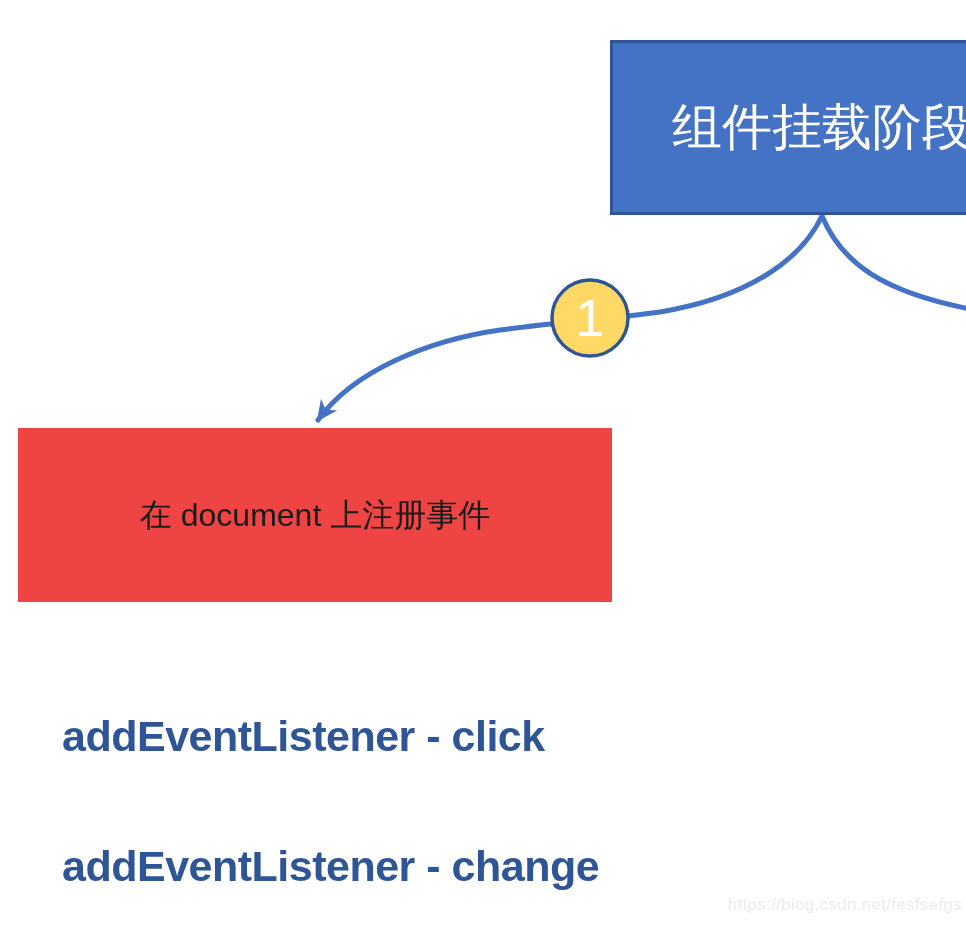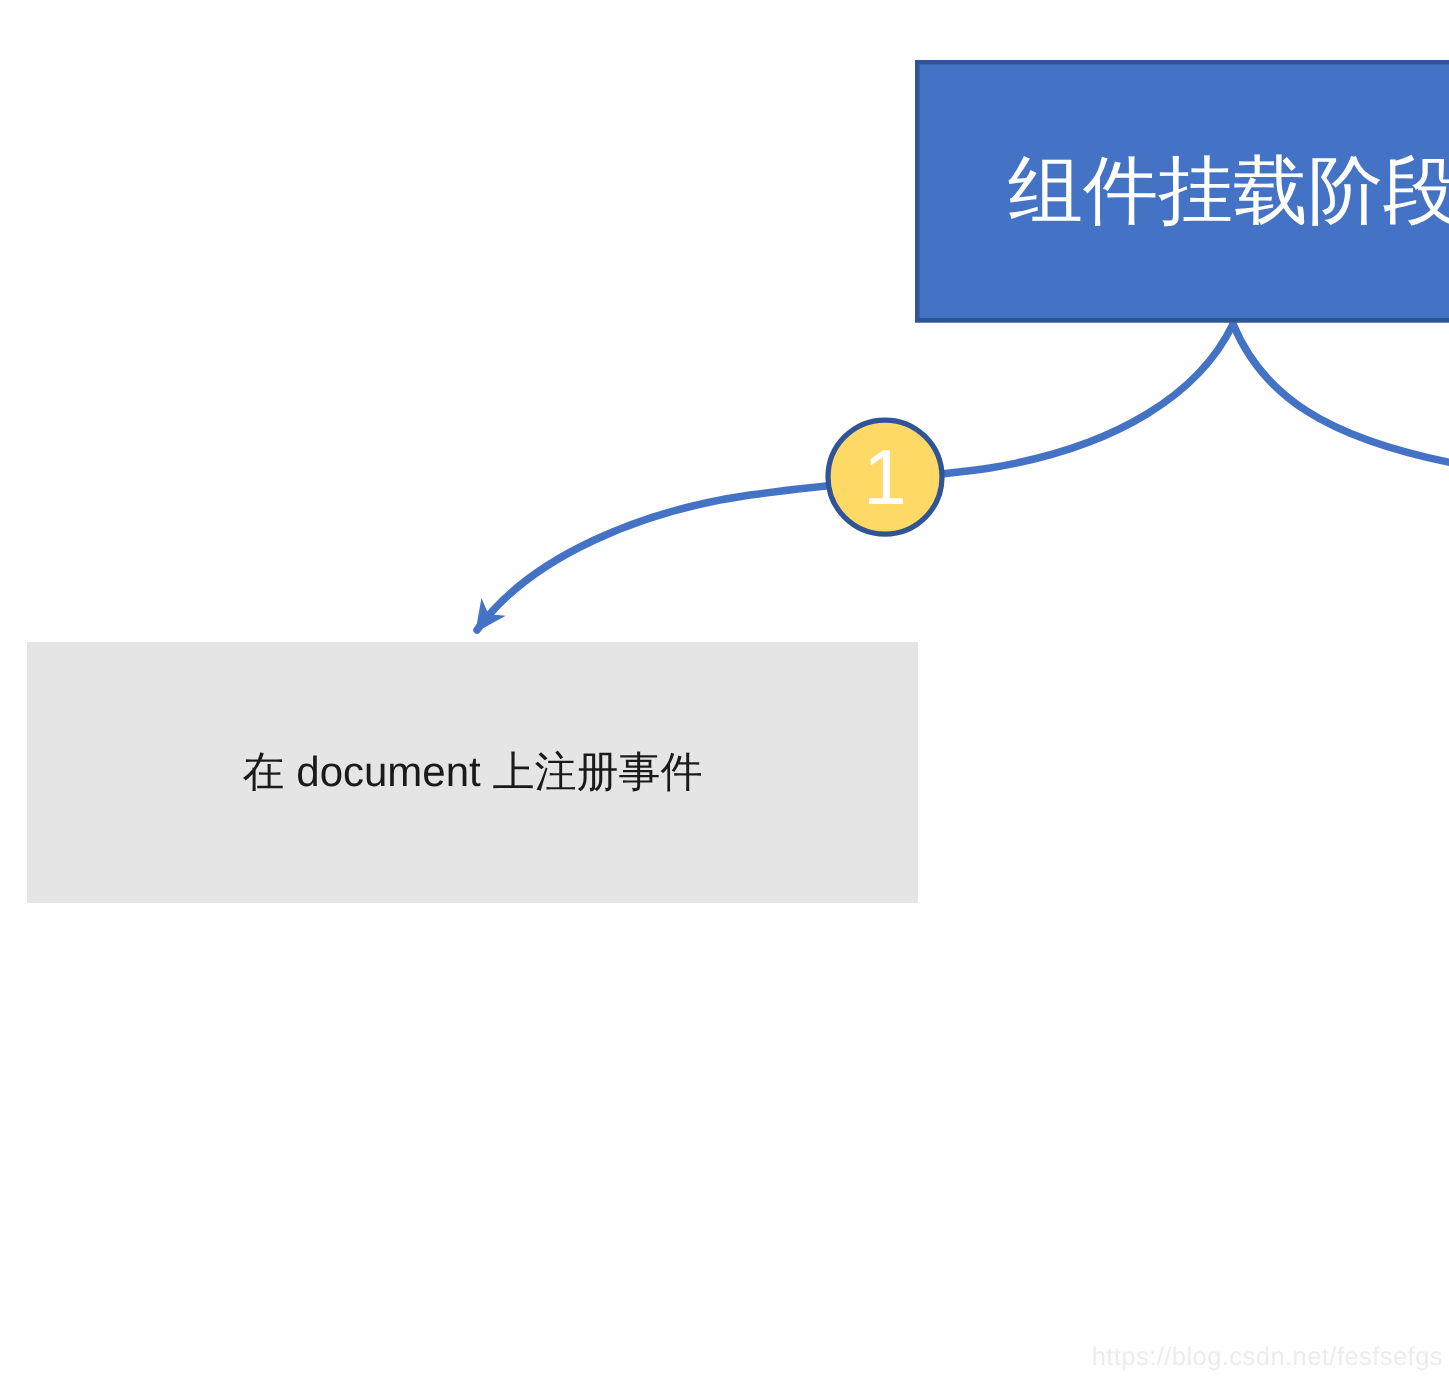--- a/index.html
+++ b/index.html
@@ -54,28 +54,28 @@
     font-size: 50px;
     z-index: 2;
   }
   .register-node {
     position: absolute;
     left: 18px;
     top: 428px;
     width: 594px;
     height: 174px;
     box-sizing: border-box;
-    background: #e5e5e5;
+    background: #ef4444;
     display: flex;
     flex-direction: column;
     align-items: center;
     justify-content: center;
     text-align: center;
     color: #1a1a1a;
-    font-size: 28px;
+    font-size: 32px;
     line-height: 58px;
     z-index: 2;
   }
   .code-line {
     position: absolute;
     left: 62px;
     color: #2E5697;
     font-size: 43px;
     font-weight: 600;
     letter-spacing: -0.5px;
@@ -117,17 +117,19 @@
   </svg>
 
   <div class="title-node">
     <span>组件挂载阶段</span>
   </div>
 
   <div class="register-node">
     <div>在 document 上注册事件</div>
   </div>
 
+  <div class="code-line code-line-1">addEventListener - click</div>
 
+  <div class="code-line code-line-2">addEventListener - change</div>
 
   <div class="watermark">https://blog.csdn.net/fesfsefgs</div>
 
 </div>
 
 </body></html>

